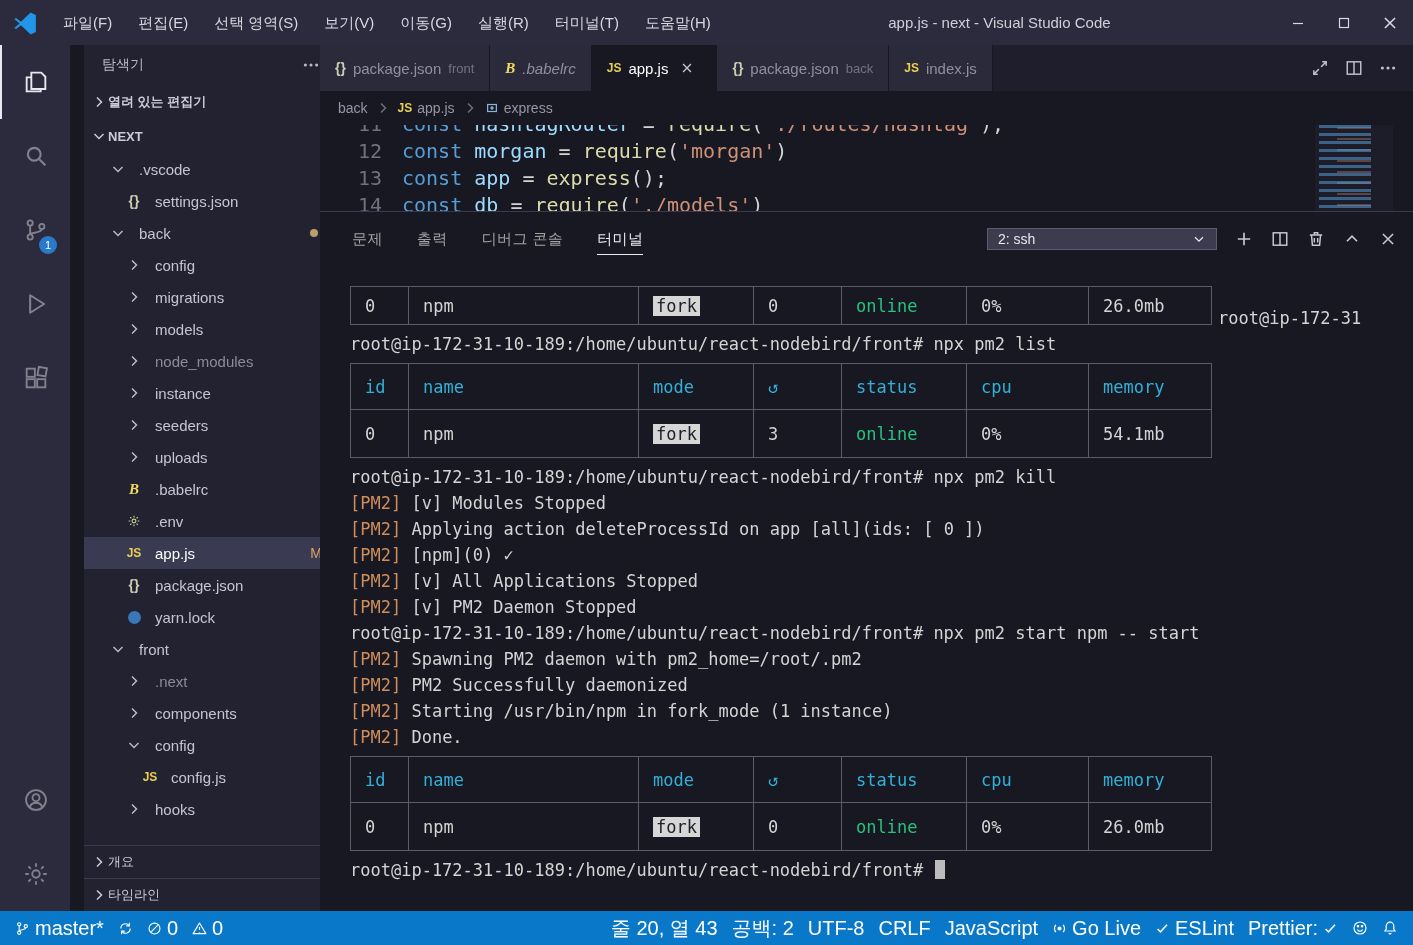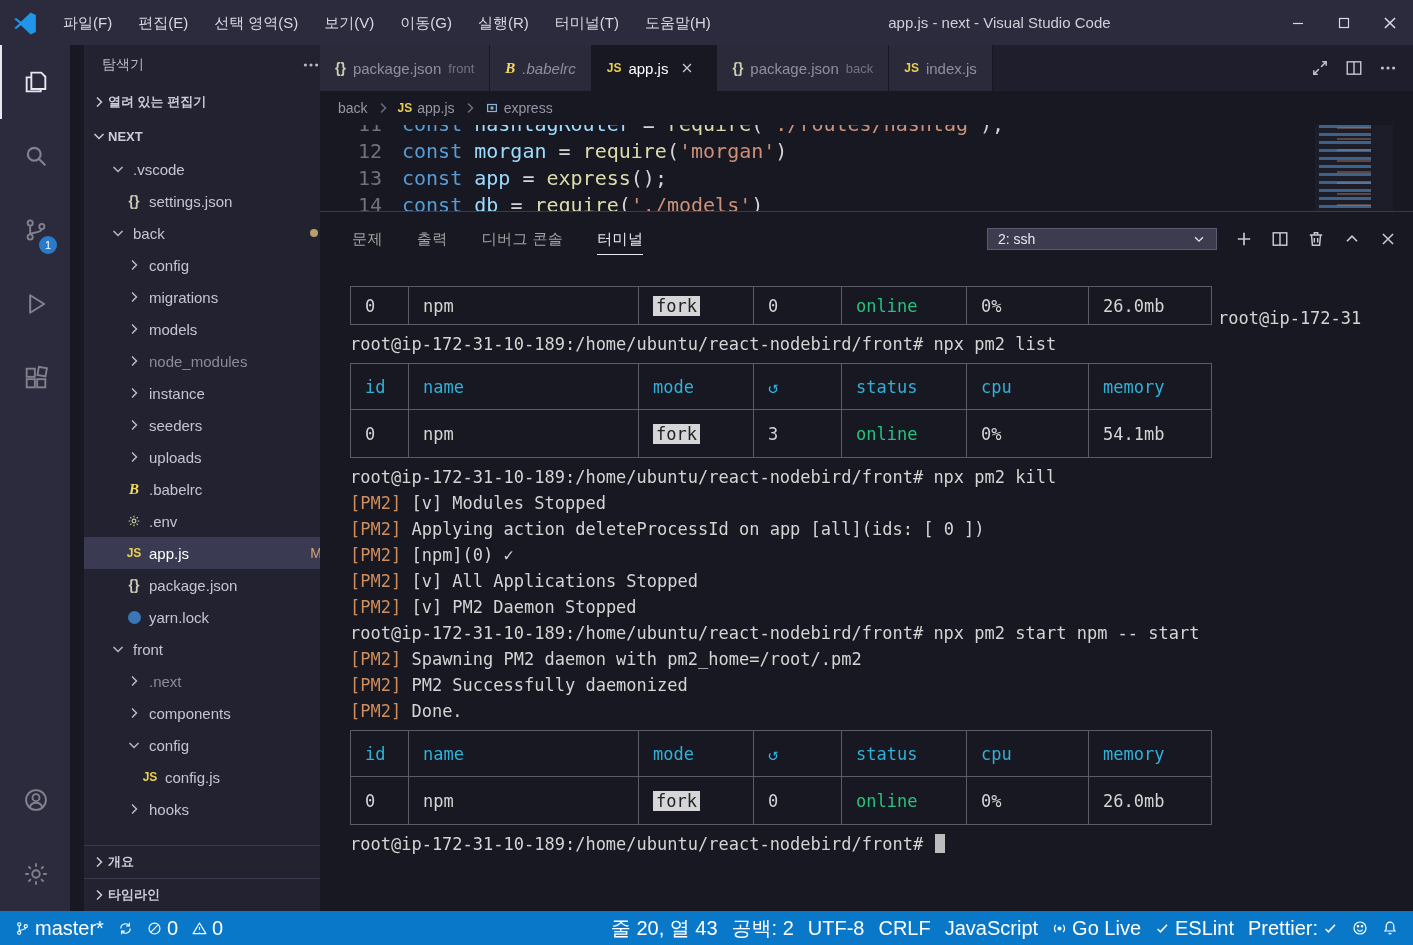--- a/index.html
+++ b/index.html
@@ -32,27 +32,27 @@
   #sidebar{position:absolute;left:84px;top:45px;width:250px;height:866px;background:#222231;
     font-size:15px;color:#c5c5d2;overflow:hidden}
   .sb-title{height:40px;display:flex;align-items:center;justify-content:space-between;
     padding:0 14px 0 18px;font-size:14px;color:#b8b8c6}
   .sb-row{height:34px;display:flex;align-items:center;padding:0 6px;font-size:13px;
     font-weight:bold;color:#ccccd8;cursor:pointer}
   .sb-row .icon{width:18px}
   .tree-row{height:32px;display:flex;align-items:center;cursor:pointer;white-space:nowrap}
   .tree-row.selected{background:#3a3a52;color:#fff}
   .tree-row.dim .tree-label{color:#8b8b99}
-  .tree-label{margin-left:5px}
+  .tree-label{margin-left:11px}
   .tw,.fslot{width:20px;flex:0 0 20px;color:#b8b8c6}
   .tw.exp svg{transform:rotate(90deg)}
   .git-m{margin-left:auto;margin-right:12px;color:#dba26a;font-size:14px}
   .dot-badge{width:8px;height:8px;border-radius:50%;background:#b8a06a;margin-left:auto;margin-right:16px}
   #sidebar-bottom{position:absolute;left:0;bottom:0;width:250px}
-  .sb-sec{height:30px;display:flex;align-items:center;padding:16px 6px;font-weight:bold;font-size:13px;
+  .sb-sec{height:30px;display:flex;align-items:center;padding:16px 6px;font-weight:normal;font-size:13px;
     color:#ccccd8;border-top:1px solid #3a3a4e;background:#222231;cursor:pointer}
   .sb-sec .icon{width:18px}
 
   
   #editor-area{position:absolute;left:320px;top:45px;width:1093px;height:166px;display:flex;flex-direction:column}
   #tabbar{height:46px;background:#1e1e2c;display:flex;align-items:stretch}
   .tab{display:flex;align-items:center;padding:0 15px;background:#2a2a3a;border-right:1px solid #181822;
     color:#8f8f9f;font-size:15px;cursor:pointer;white-space:nowrap}
   .tab.active{background:#181822;color:#fff}
   .tab .icon{margin-right:7px}
@@ -631,20 +631,21 @@
         </table>
         <div class="term-line"><span class="c-fg">root@ip-172-31-10-189:/home/ubuntu/react-nodebird/front# npx pm2 kill</span></div>
         <div class="term-line"><span class="c-pm2">[PM2]</span><span class="c-fg"> [v] Modules Stopped</span></div>
         <div class="term-line"><span class="c-pm2">[PM2]</span><span class="c-fg"> Applying action deleteProcessId on app [all](ids: [ 0 ])</span></div>
         <div class="term-line"><span class="c-pm2">[PM2]</span><span class="c-fg"> [npm](0) ✓</span></div>
         <div class="term-line"><span class="c-pm2">[PM2]</span><span class="c-fg"> [v] All Applications Stopped</span></div>
         <div class="term-line"><span class="c-pm2">[PM2]</span><span class="c-fg"> [v] PM2 Daemon Stopped</span></div>
         <div class="term-line"><span class="c-fg">root@ip-172-31-10-189:/home/ubuntu/react-nodebird/front# npx pm2 start npm -- start</span></div>
         <div class="term-line"><span class="c-pm2">[PM2]</span><span class="c-fg"> Spawning PM2 daemon with pm2_home=/root/.pm2</span></div>
         <div class="term-line"><span class="c-pm2">[PM2]</span><span class="c-fg"> PM2 Successfully daemonized</span></div>
+        <div class="term-line"><span class="c-pm2">[PM2]</span><span class="c-fg"> Starting /usr/bin/npm in fork_mode (1 instance)</span></div>
         <div class="term-line"><span class="c-pm2">[PM2]</span><span class="c-fg"> Done.</span></div>
         <table class="term-table">
           <colgroup>
             <col style="width:58px">
             <col style="width:230px">
             <col style="width:115px">
             <col style="width:88px">
             <col style="width:125px">
             <col style="width:122px">
             <col style="width:123px">

